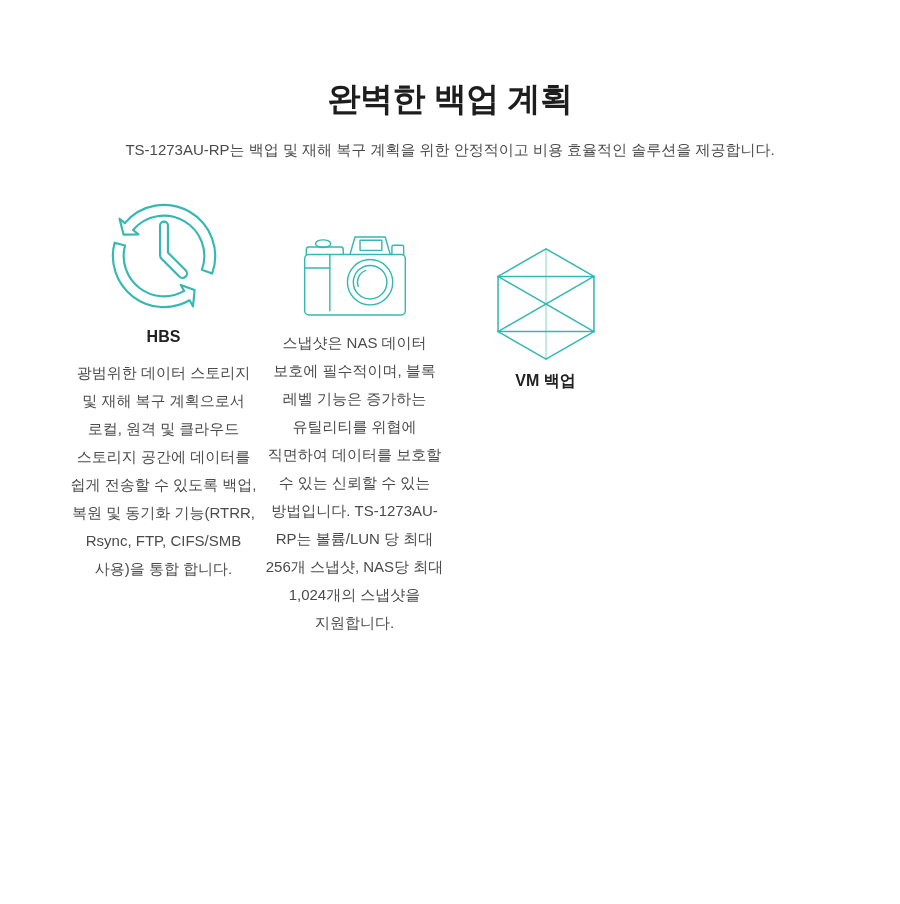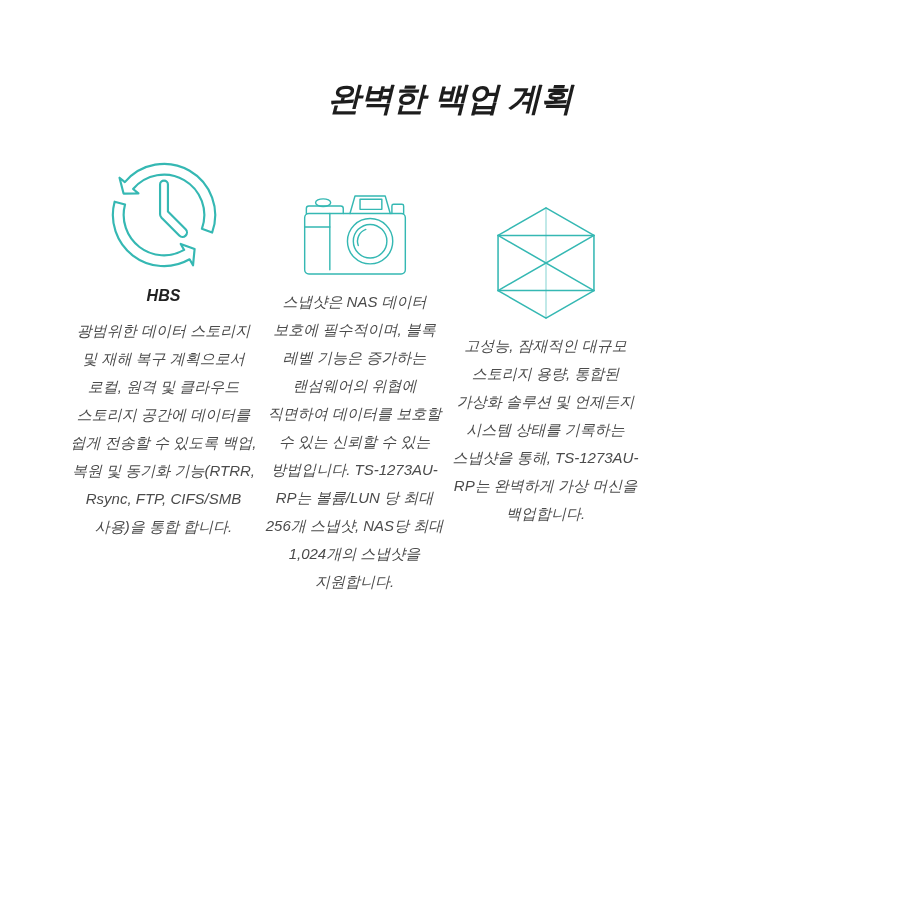--- a/index.html
+++ b/index.html
@@ -5,21 +5,21 @@
   * { box-sizing: border-box; }
   html, body { margin: 0; padding: 0; }
   body {
     width: 900px;
     height: 904px;
     background: #ffffff;
     font-family: "Liberation Sans", sans-serif;
     color: #1e1e1e;
     overflow: hidden;
   }
-  .page { padding-top: 80px; font-style: italic; }
+  .page { padding-top: 80px; }
   h1.page-title {
     margin: 0;
     text-align: center;
     font-size: 33px;
     line-height: 1.15;
     font-weight: 700;
     color: #1d1d1d;
     letter-spacing: -0.5px;
   }
   p.page-subtitle {
@@ -85,20 +85,21 @@
     word-break: keep-all;
   }
 </style>
 </head>
 <body>
 
 <div class="page">
 
   <header>
     <h1 class="page-title">완벽한 백업 계획</h1>
+    <p class="page-subtitle">TS-1273AU-RP는 백업 및 재해 복구 계획을 위한 안정적이고 비용 효율적인 솔루션을 제공합니다.</p>
   </header>
 
   <div class="features-grid">
 
     <section class="feature">
       <div class="icon-box">
         <svg width="124" height="122" viewBox="-63 -62 126 124">
           <path class="icon-stroke" d="M 48.9,17.8 A 52 52 0 0 0 -39.8,-33.4 L -45.2,-37.9 L -41.1,-21.8 L -26,-21.9 L -31.4,-26.4 A 41 41 0 0 1 38.5,14 Z"></path>
           <path class="icon-stroke" d="M -50.2,-13.5 A 52 52 0 0 0 26,45 L 29.5,51.1 L 31.1,34.6 L 17,29.4 L 20.5,35.5 A 41 41 0 0 1 -39.6,-10.6 Z"></path>
           <path class="icon-stroke" d="M -4,-31 A 4 4 0 0 1 4,-31 L 4,-3.5 L 22,14.5 A 4.5 4.5 0 0 1 15.5,20.9 L -2.5,2.9 A 5.5 5.5 0 0 1 -4,-1 Z"></path>
@@ -117,32 +118,32 @@
           <path class="icon-stroke-thin" d="M56 30 L62 9 H98 L104 30"></path>
           <rect class="icon-stroke-thin" x="68" y="13" width="26" height="12"></rect>
           <path class="icon-stroke-thin" d="M106 30 V21 Q106 19 108 19 H118 Q120 19 120 21 V30"></path>
           <circle class="icon-stroke-thin" cx="80" cy="63" r="27"></circle>
           <circle class="icon-stroke-thin" cx="80" cy="63" r="20"></circle>
           <path class="icon-stroke-thin" d="M 65.9,68.1 A 15 15 0 0 1 74.9,48.9"></path>
           <path class="icon-stroke-thin" d="M32 30 V97"></path>
           <path class="icon-stroke-thin" d="M2 46 H32"></path>
         </svg>
       </div>
-      <p class="feature-desc">스냅샷은 NAS 데이터 보호에 필수적이며, 블록 레벨 기능은 증가하는 랜섬웨어의 위협에 직면하여 데이터를 보호할 수 있는 신뢰할 수 있는 방법입니다. TS-1273AU-RP는 볼륨/LUN 당 최대 256개 스냅샷, NAS당 최대 1,024개의 스냅샷을 지원합니다.</p>
+      <p class="feature-desc">스냅샷은 NAS 데이터 보호에 필수적이며, 블록 레벨 기능은 증가하는 유틸리티를 위협에 직면하여 데이터를 보호할 수 있는 신뢰할 수 있는 방법입니다. TS-1273AU-RP는 볼륨/LUN 당 최대 256개 스냅샷, NAS당 최대 1,024개의 스냅샷을 지원합니다.</p>
     </section>
 
     <section class="feature row-2">
       <div class="icon-box">
         <svg width="100" height="114" viewBox="0 0 110 126">
           <polygon class="icon-stroke-thin" points="55,2 108,32.5 108,93.5 55,124 2,93.5 2,32.5"></polygon>
           <path class="icon-stroke-thin" d="M2 32.5 H108"></path>
           <path class="icon-stroke-thin" d="M2 93.5 H108"></path>
           <path class="icon-stroke-thin" d="M2 32.5 L108 93.5"></path>
           <path class="icon-stroke-thin" d="M108 32.5 L2 93.5"></path>
           <path class="icon-stroke-light" d="M55 2 V124"></path>
         </svg>
       </div>
-      <p class="feature-desc">고성능, 잠재적인 대규모 스토리지 용량, 통합된 가상화 솔루션 및 언제든지 시스템 상태를 기록하는 스냅샷을 통해, TS-1273AU-RP는 완벽하게 가상 머신을 백업합니다.</p>
+      <h3 class="feature-title">VM 백업</h3>
     </section>
 
 
   </div>
 </div>
 
 </body></html>

